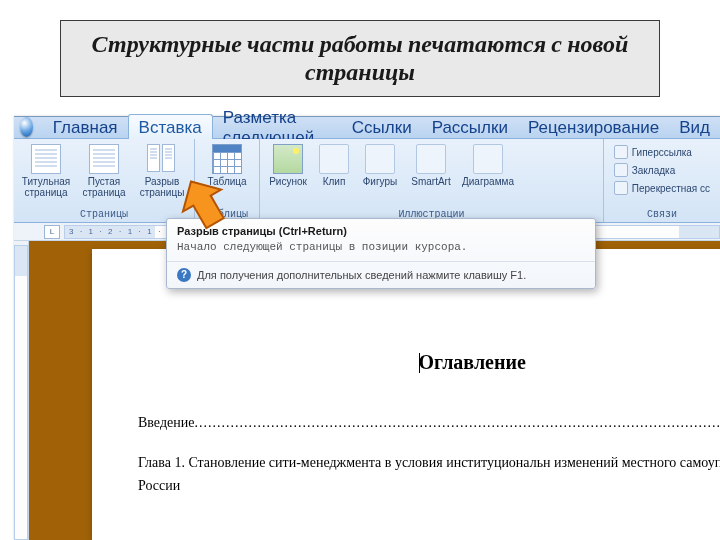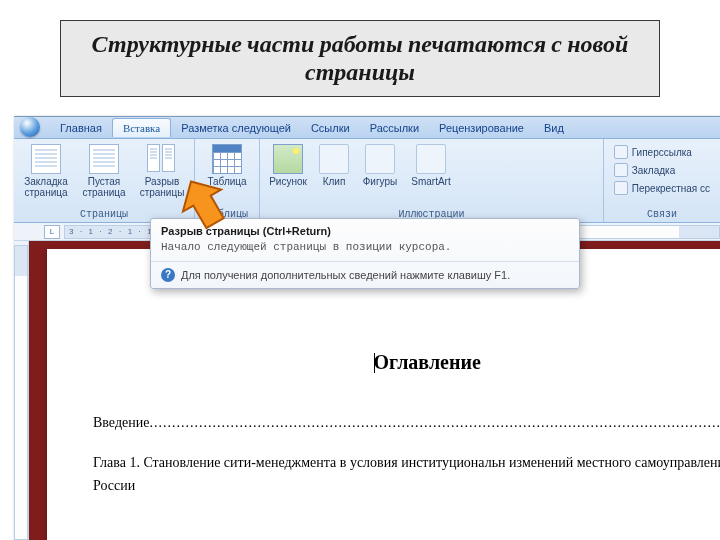--- a/index.html
+++ b/index.html
@@ -1,54 +1,54 @@
 <!DOCTYPE html>
 <html><head>
 <meta charset="utf-8">
 <style>
   * { margin: 0; padding: 0; box-sizing: border-box; }
   body { width: 720px; height: 540px; background: #fff; font-family: "Segoe UI", Tahoma, sans-serif; overflow: hidden; }
   .slide { width: 720px; height: 540px; background: #fff; position: relative; }
   .title-box { position: absolute; left: 60px; top: 20px; width: 600px; border: 1.5px solid #3a3a3a; background: #e9e9e9; padding: 10px 20px; text-align: center; }
   .title-box h1 { font-family: Cambria, Georgia, serif; font-size: 24px; font-weight: 700; font-style: italic; color: #1a1a1a; line-height: 1.15; }
   .word-window { position: absolute; left: 14px; top: 116px; right: 0; bottom: 0; background: #fff; border-top: 1px solid #7a99bf; box-shadow: 0 0 2px rgba(0,0,0,.2); }
-  .ribbon-tabs { height: 22px; background: linear-gradient(#cfe0f5, #b9d3f0); display: flex; align-items: center; padding-left: 6px; font-size: 11px; color: #15428b; border-bottom: 1px solid #8bb1dd; }
+  .ribbon-tabs { height: 22px; background: linear-gradient(#cfe0f5, #b9d3f0); display: flex; align-items: center; padding-left: 6px; font-size: 17px; color: #15428b; border-bottom: 1px solid #8bb1dd; }
   .orb { width: 20px; height: 20px; border-radius: 50%; background: radial-gradient(circle at 35% 30%, #fff, #5a9de0 55%, #1d5aa3); box-shadow: 0 1px 2px rgba(0,0,0,.3); margin-right: 10px; margin-top: -1px; }
   .tab { padding: 3px 10px; cursor: pointer; }
-  .tab.active { background: linear-gradient(#f7fbff,#e5f0fb); border: 1px solid #8bb1dd; border-bottom: none; border-radius: 3px 3px 0 0; color: #1d5aa3; font-weight: 400; font-family: Liberation Serif, serif; }
+  .tab.active { background: linear-gradient(#f7fbff,#e5f0fb); border: 1px solid #8bb1dd; border-bottom: none; border-radius: 3px 3px 0 0; color: #1d5aa3; font-weight: 400; }
   .ribbon-body { height: 84px; background: linear-gradient(#e8f1fb,#d3e4f6); border-bottom: 1px solid #8bb1dd; display: flex; position: relative; }
   .group { border-right: 1px solid #a9c3e2; display: flex; flex-direction: column; padding: 2px 4px 0; }
   .group-items { flex: 1; display: flex; align-items: flex-start; gap: 2px; }
   .group-label { font-size: 10px; color: #3b5a86; text-align: center; padding: 1px 0 2px; font-family: Liberation Mono, monospace; }
   .btn-large { width: 56px; display: flex; flex-direction: column; align-items: center; padding-top: 3px; font-size: 10px; color: #2b466f; text-align: center; cursor: pointer; line-height: 1.1; }
   .btn-large .icn { width: 30px; height: 30px; margin-bottom: 2px; }
   .icn-page { background: #fff; border: 1px solid #a0b8d8; position: relative; }
   .icn-page::after { content:""; position:absolute; left:3px; right:3px; top:4px; height:2px; background:#d0ddee; box-shadow: 0 4px 0 #d0ddee, 0 8px 0 #d0ddee, 0 12px 0 #d0ddee, 0 16px 0 #d0ddee; }
   .icn-break { display: flex; gap: 2px; }
   .icn-break span { width: 13px; height: 28px; background:#fff; border:1px solid #a0b8d8; position:relative; }
   .icn-break span::after { content:""; position:absolute; left:2px; right:2px; top:3px; height:1.5px; background:#d0ddee; box-shadow:0 3px 0 #d0ddee,0 6px 0 #d0ddee,0 9px 0 #d0ddee; }
   .icn-table { background: #fff; border: 1px solid #7ea0ca; background-image: linear-gradient(#7ea0ca 1px, transparent 1px), linear-gradient(90deg, #7ea0ca 1px, transparent 1px); background-size: 7px 7px; }
   .icn-table-hdr { position:absolute; left:0; right:0; top:0; height:7px; background:#4f83c4;}
   .icn-pic { background: linear-gradient(#d3e9c8,#b4d9a0); border:1px solid #7ea0ca; position:relative; }
   .icn-pic::after { content:""; position:absolute; right:3px; top:3px; width:6px; height:6px; border-radius:50%; background:#fff066; }
   .icn-gen { background: #eef4fb; border:1px solid #b2c8e2; border-radius:2px; }
   .ruler { height: 18px; background: #eef3fa; border-bottom: 1px solid #c5d4e7; display: flex; align-items: center; padding-left: 30px; }
   .ruler-sel { width:16px; height:14px; background:#fff; border:1px solid #9bb6d6; font-size:8px; color:#4a6a99; text-align:center; line-height:12px; margin-right:4px; }
   .ruler-strip { flex:1; height:14px; background: #dbe6f4; border:1px solid #b9cee8; position:relative; font-size:8px; color:#4a6a99; letter-spacing:2px; padding-left:4px; line-height:12px; white-space:nowrap; overflow:hidden; }
   .ruler-strip .light { position:absolute; left:90px; right:40px; top:0; bottom:0; background:#fdfdfd; }
-  .doc-area { position: absolute; top: 124px; left: 0; right: 0; bottom: 0; background: #7f1d1d; display:flex; }
+  .doc-area { position: absolute; top: 124px; left: 0; right: 0; bottom: 0; background: #a16207; display:flex;gap:45px; }
   .vruler { width: 28px; background:#eef3fa; border-right:1px solid #c5d4e7; display:flex; flex-direction:column; align-items:center; padding-top:4px; gap:0; }
   .vruler-strip { width:14px; flex:1; background:#dbe6f4; border:1px solid #b9cee8; position:relative; }
   .vruler-strip .light { position:absolute; top:30px; bottom:0; left:0; right:0; background:#fdfdfd; }
   .page { background:#fff; margin: 8px 0 0 18px; flex:1; box-shadow: 0 2px 6px rgba(0,0,0,.25); padding: 100px 46px 20px; position:relative; }
   .page h2 { font-family: "Times New Roman", serif; font-size: 20px; font-weight:700; text-align:center; margin-bottom: 38px; position:relative; }
   .cursor { display:inline-block; width:1px; height:20px; background:#000; position:relative; top:4px; margin-right:-1px; }
   .toc-line { font-family: "Times New Roman", serif; font-size: 14px; color:#000; margin-bottom: 18px; line-height:1.6; }
   .dots::after { content: "........................................................................................................................................"; letter-spacing: 1px; }
-  .tooltip { position:absolute; left: 150px; top: 218px; width: 430px; background: linear-gradient(#fdfdfd,#f2f6fb); border:1px solid #a9b8cf; border-radius:3px; box-shadow: 2px 3px 8px rgba(0,0,0,.3); font-size:11px; color:#333; z-index:50; }
+  .tooltip { position:absolute; left: 166px; top: 218px; width: 430px; background: linear-gradient(#fdfdfd,#f2f6fb); border:1px solid #a9b8cf; border-radius:3px; box-shadow: 2px 3px 8px rgba(0,0,0,.3); font-size:11px; color:#333; z-index:50; }
   .tooltip .tt-title { font-weight:700; padding: 6px 10px 4px; color:#1a1a1a; }
   .tooltip .tt-body { padding: 0 10px 8px; color:#555;font-family:Liberation Mono, monospace; }
   .tooltip .tt-foot { border-top:1px solid #d7e0ec; padding:6px 10px; display:flex; align-items:center; gap:6px; color:#444; }
   .tt-help { width:14px; height:14px; border-radius:50%; background:#3a78c4; color:#fff; font-size:10px; font-weight:700; text-align:center; line-height:14px; }
   .arrow { position:absolute; left: 176px; top: 176px; width: 56px; height: 56px; z-index:60; }
   .links-group { padding: 4px 6px; font-size:10px; color:#2b466f; }
   .links-group div { display:flex; align-items:center; gap:4px; margin-bottom:2px; cursor:pointer; }
   .tiny-icn { width:14px; height:14px; background:#eef4fb; border:1px solid #a0b8d8; border-radius:2px; }
 </style>
 </head>
@@ -70,21 +70,21 @@
       <div class="tab">Рассылки</div>
       <div class="tab">Рецензирование</div>
       <div class="tab">Вид</div>
     </div>
 
     <div class="ribbon-body">
       <div class="group">
         <div class="group-items">
           <div class="btn-large">
             <div class="icn icn-page"></div>
-            <span>Закладка страница</span>
+            <span>Титульная страница</span>
           </div>
           <div class="btn-large">
             <div class="icn icn-page"></div>
             <span>Пустая страница</span>
           </div>
           <div class="btn-large">
             <div class="icn icn-break">
                 <span></span>
                 <span></span>
               </div>
@@ -116,20 +116,24 @@
             <div class="icn icn-gen"></div>
             <span>Клип</span>
           </div>
           <div class="btn-large" style="width:48px">
             <div class="icn icn-gen"></div>
             <span>Фигуры</span>
           </div>
           <div class="btn-large" style="width:50px">
             <div class="icn icn-gen"></div>
             <span>SmartArt</span>
+          </div>
+          <div class="btn-large" style="width:60px">
+            <div class="icn icn-gen"></div>
+            <span>Диаграмма</span>
           </div>
         </div>
         <div class="group-label">Иллюстрации</div>
       </div>
 
       <div class="group" style="border-right:none">
         <div class="group-items links-group" style="flex-direction:column; align-items:flex-start">
           <div>
               <span class="tiny-icn"></span>
               <span>Гиперссылка</span>

